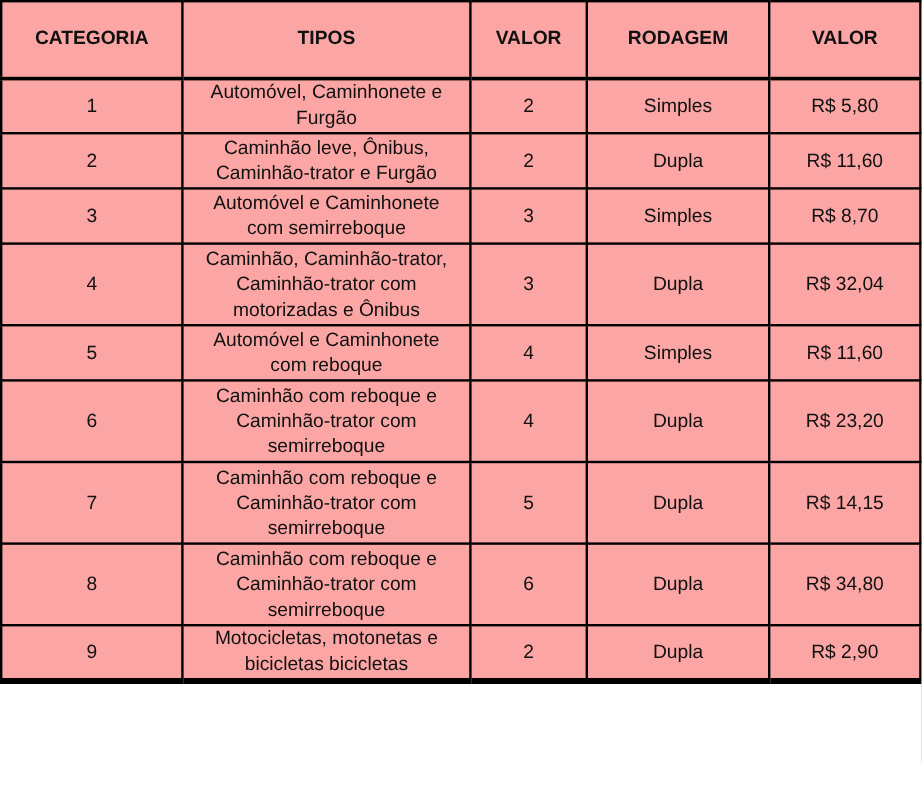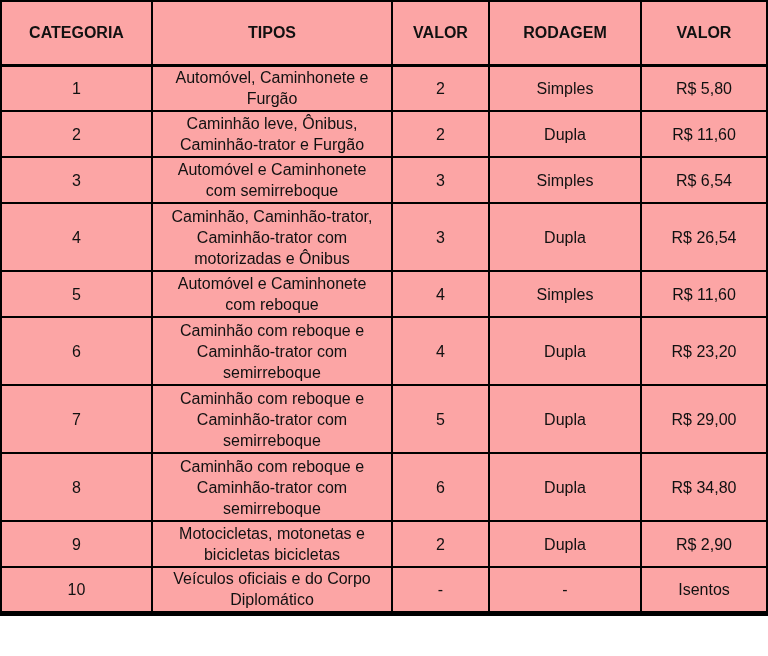--- a/index.html
+++ b/index.html
@@ -84,30 +84,30 @@
       <td>2</td>
       <td>Dupla</td>
       <td>R$ 11,60</td>
     </tr>
     <tr class="h50">
       <td>3</td>
       <td class="tipos">Automóvel e Caminhonete
 com semirreboque</td>
       <td>3</td>
       <td>Simples</td>
-      <td>R$ 6,54</td>
+      <td>R$ 8,70</td>
     </tr>
     <tr class="h72">
       <td>4</td>
       <td class="tipos">Caminhão, Caminhão-trator,
 Caminhão-trator com
 motorizadas e Ônibus</td>
       <td>3</td>
       <td>Dupla</td>
-      <td>R$ 26,54</td>
+      <td>R$ 32,04</td>
     </tr>
     <tr class="h50">
       <td>5</td>
       <td class="tipos">Automóvel e Caminhonete
 com reboque</td>
       <td>4</td>
       <td>Simples</td>
       <td>R$ 11,60</td>
     </tr>
     <tr class="h72">
@@ -119,41 +119,33 @@
       <td>Dupla</td>
       <td>R$ 23,20</td>
     </tr>
     <tr class="h72">
       <td>7</td>
       <td class="tipos">Caminhão com reboque e
 Caminhão-trator com
 semirreboque</td>
       <td>5</td>
       <td>Dupla</td>
-      <td>R$ 29,00</td>
+      <td>R$ 14,15</td>
     </tr>
     <tr class="h72">
       <td>8</td>
       <td class="tipos">Caminhão com reboque e
 Caminhão-trator com
 semirreboque</td>
       <td>6</td>
       <td>Dupla</td>
       <td>R$ 34,80</td>
     </tr>
     <tr class="h50">
       <td>9</td>
       <td class="tipos">Motocicletas, motonetas e
 bicicletas bicicletas</td>
       <td>2</td>
       <td>Dupla</td>
       <td>R$ 2,90</td>
     </tr>
-    <tr class="h50">
-      <td>10</td>
-      <td class="tipos">Veículos oficiais e do Corpo
-Diplomático</td>
-      <td>-</td>
-      <td>-</td>
-      <td>Isentos</td>
-    </tr>
   </tbody>
 </table>
 
 </body></html>

